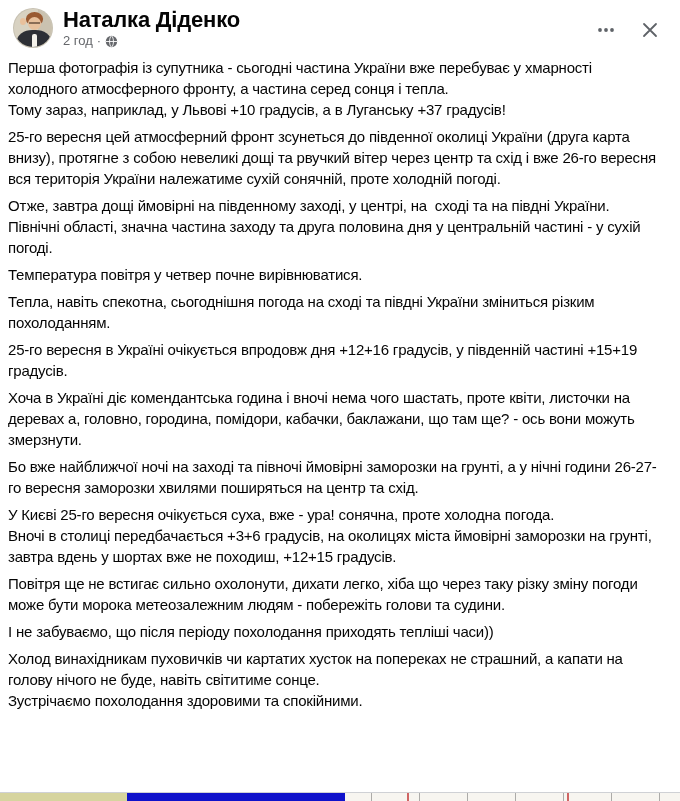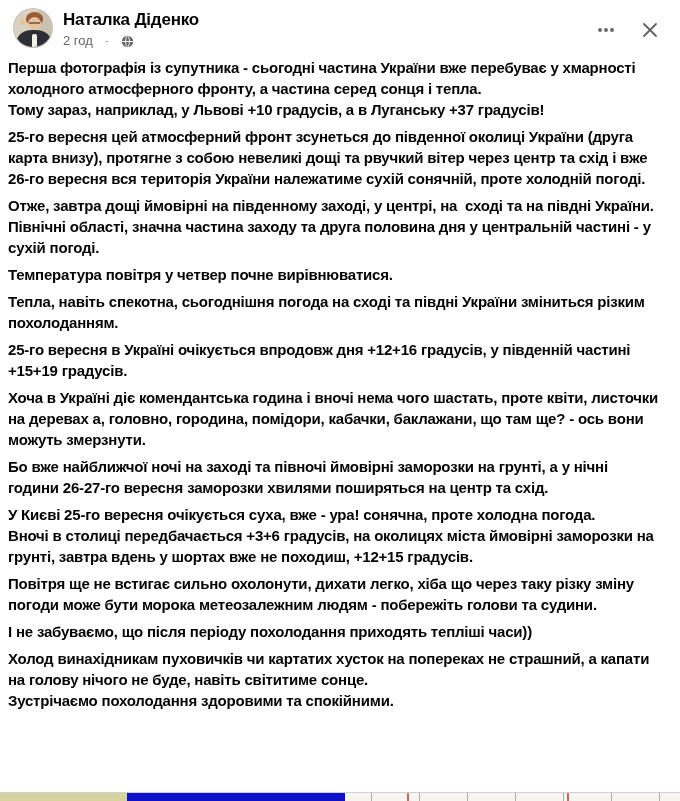--- a/index.html
+++ b/index.html
@@ -17,30 +17,30 @@
     border:1px solid rgba(0,0,0,.08);box-sizing:border-box;
   }
   .av-wall{position:absolute;right:0;top:0;width:14px;height:40px;background:#cac2b0;}
   .av-hair{position:absolute;top:3px;left:12px;width:17px;height:13px;border-radius:50% 50% 42% 42%;background:#9a5a32;}
   .av-face{position:absolute;top:8px;left:14px;width:13px;height:13px;border-radius:50%;background:#e8c09c;}
   .av-glasses{position:absolute;top:13px;left:15px;width:11px;height:2px;background:rgba(60,40,30,.55);}
   .av-hand{position:absolute;top:9px;left:6px;width:6px;height:7px;border-radius:50%;background:#e8c09c;}
   .av-body{position:absolute;bottom:-7px;left:3px;width:34px;height:24px;border-radius:45% 45% 0 0;background:#2d2f35;}
   .av-shirt{position:absolute;bottom:0;left:18px;width:5px;height:13px;background:#f4f1ea;border-radius:2px 2px 0 0;}
   .hmeta{margin-left:10px;flex:1;min-width:0;padding-top:1px;}
-  .author{font-size:17px;font-weight:700;line-height:21px;letter-spacing:-0.2px;cursor:pointer;}
-  .sub{display:flex;align-items:center;gap:12px;font-size:13px;color:#65676b;margin-top:3px;line-height:16px;}
+  .author{font-size:22px;font-weight:700;line-height:21px;letter-spacing:-0.2px;cursor:pointer;}
+  .sub{display:flex;align-items:center;gap:4px;font-size:13px;color:#65676b;margin-top:3px;line-height:16px;}
   .sub .ts{cursor:pointer;}
   .globe{display:inline-flex;align-items:center;}
   .actions{display:flex;align-items:center;gap:20px;padding:10px 6px 0 0;}
   .icon-btn{color:#5f6368;cursor:pointer;display:flex;align-items:center;justify-content:center;width:24px;height:24px;}
   
   .content{padding:4px 18px 0 8px;font-size:15px;line-height:21px;letter-spacing:-0.2px;}
   .para{margin:0 0 6px 0;}
-  .line{white-space:pre-wrap;font-weight:bold;}
+  .line{white-space:pre-wrap;}
   
   .attachment{
     position:absolute;left:0;right:0;bottom:0;height:8px;
     display:flex;border-top:1px solid #cfd1d5;background:#fff;cursor:pointer;
   }
   .seg{height:100%;flex:none;}
   .seg-terrain{
     background-image:linear-gradient(180deg, rgba(255,255,255,.55) 0 2px, rgba(0,0,0,0) 2px),
       repeating-linear-gradient(90deg, rgba(255,255,255,.35) 0 14px, rgba(0,0,0,.06) 14px 20px);
   }

